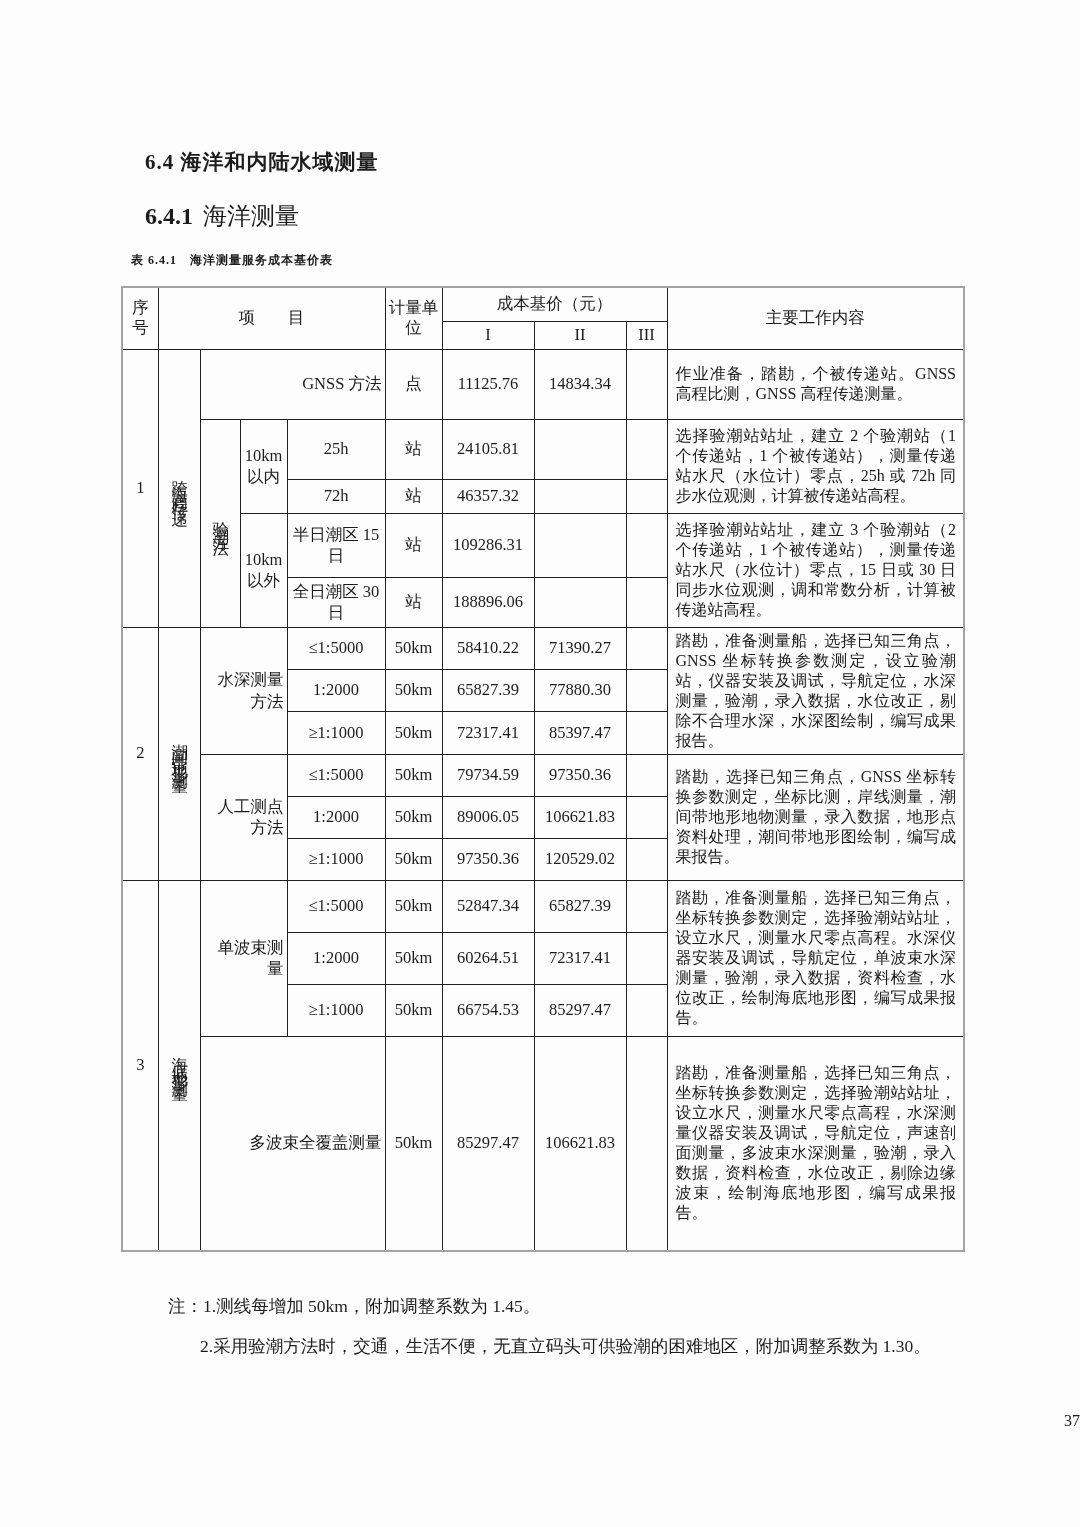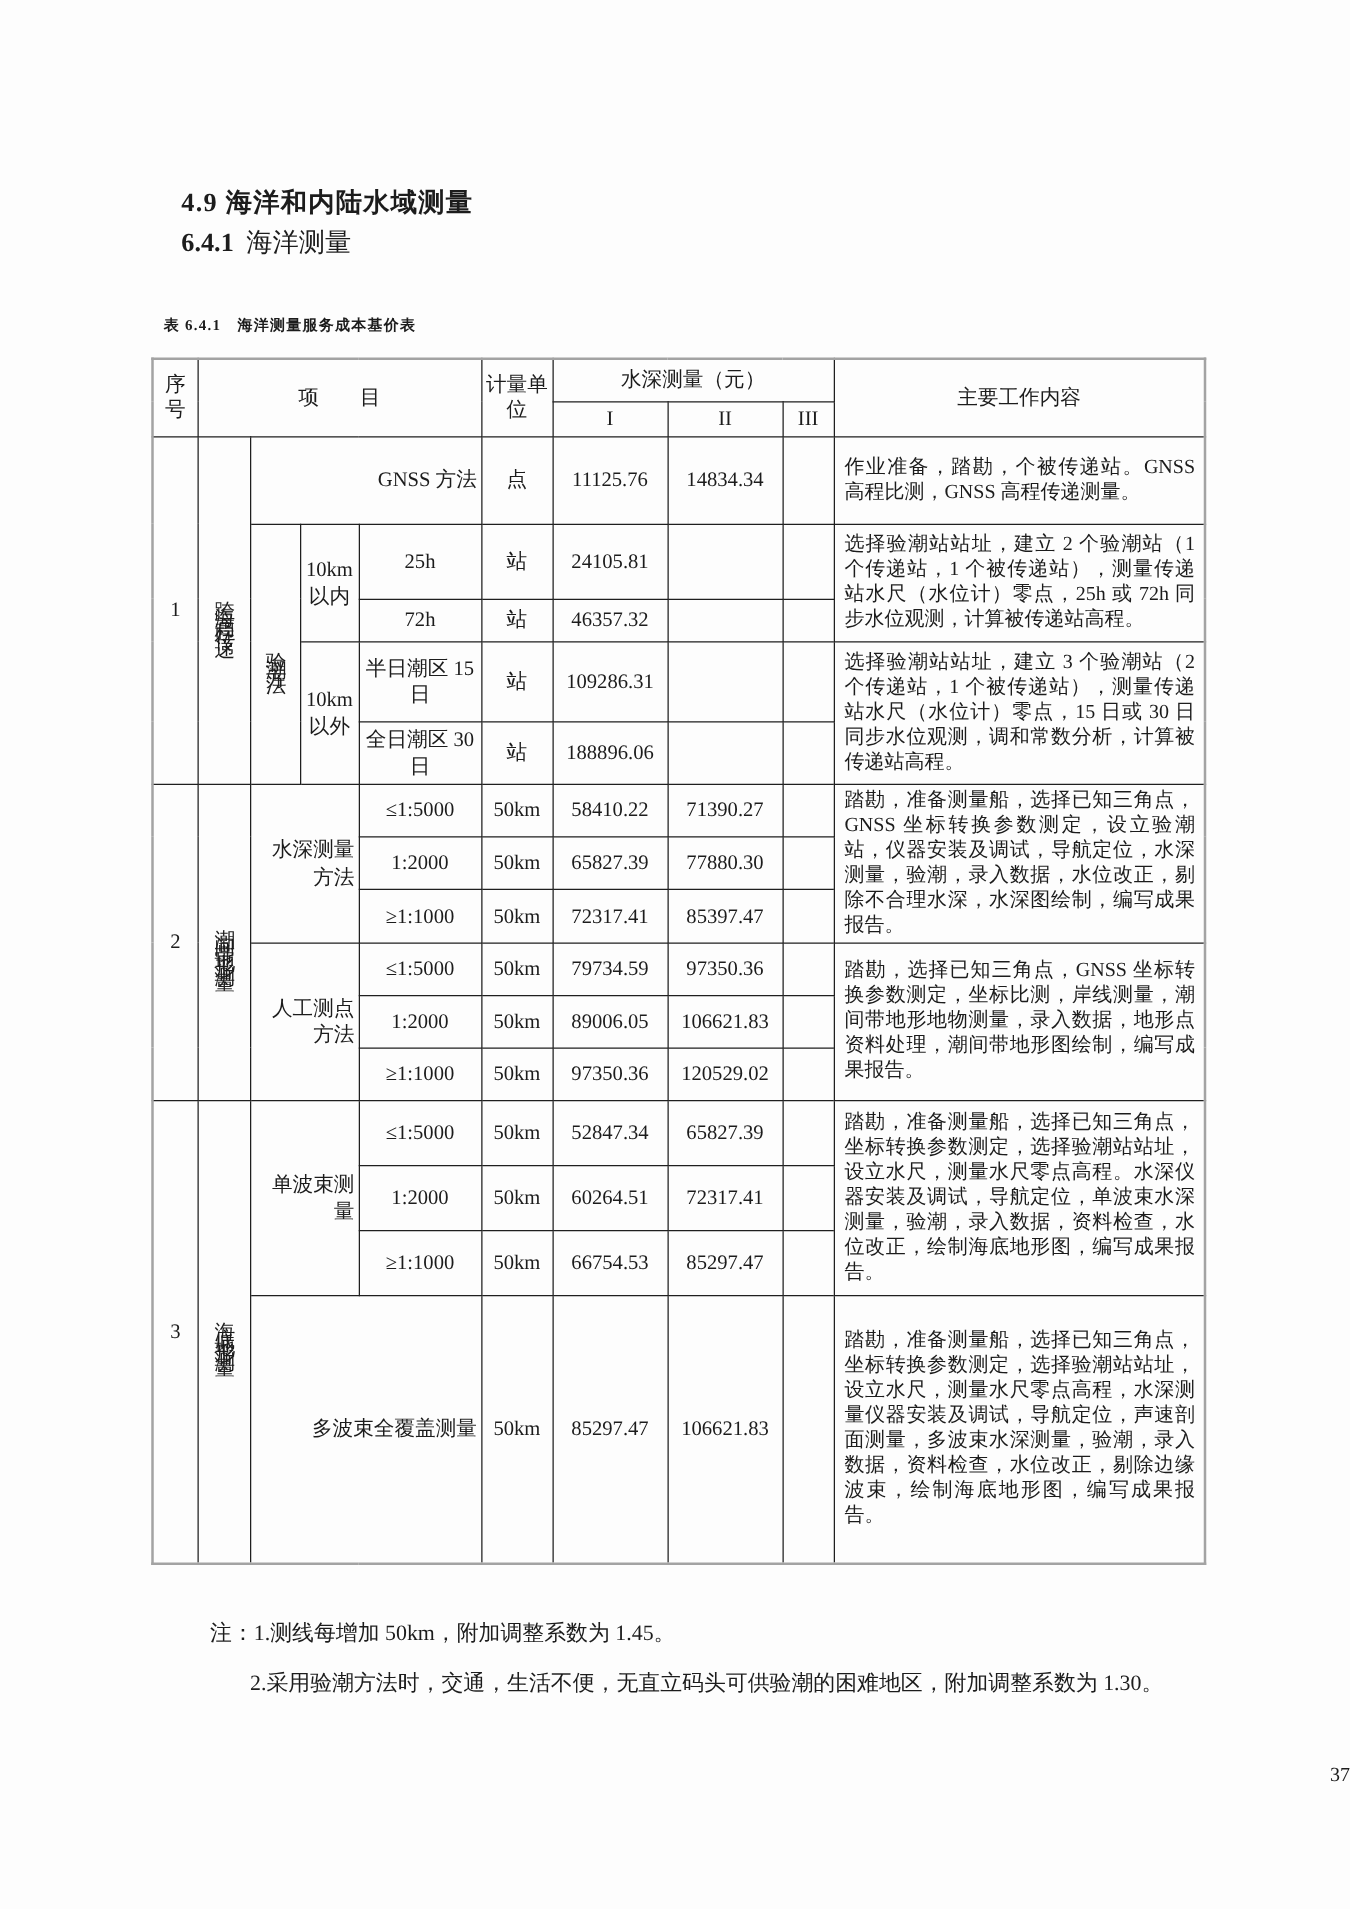--- a/index.html
+++ b/index.html
@@ -5,21 +5,21 @@
   html,body{margin:0;padding:0;}
   body{
     width:1080px;height:1527px;
     background:#fdfdfd;color:#1c1c1c;
     font-family:"Liberation Serif","DejaVu Serif",serif;
     position:relative;
   }
   .page{position:relative;width:1080px;height:1527px;overflow:hidden;}
 
   .heading1{position:absolute;left:145px;top:148px;font-size:21px;font-weight:bold;letter-spacing:1px;}
-  .heading2{position:absolute;left:145px;top:180px;font-size:21px;}
+  .heading2{position:absolute;left:145px;top:200px;font-size:24px;}
   .heading2 .num{font-weight:bold;margin-right:10px;}
   .caption{position:absolute;left:131px;top:252px;font-size:12px;font-weight:bold;letter-spacing:1px;}
 
   .tablewrap{position:absolute;left:121px;top:286px;}
   table{border-collapse:collapse;table-layout:fixed;width:842px;border:2px solid #a3a3a3;}
   th,td{border:1px solid #1f1f1f;padding:0 3px;text-align:center;vertical-align:middle;
         font-weight:normal;font-size:16.5px;line-height:1.25;overflow:hidden;}
   th{font-size:16.5px;}
   td.work{text-align:justify;font-size:16px;line-height:1.25;padding:3px 7px 3px 8px;}
   td.item-left{text-align:right;padding-left:9px;}
@@ -35,21 +35,21 @@
   .notes p{margin:0;}
   .notes .note1{padding-left:28px;margin-bottom:17px;}
   .notes .note2{text-indent:60px;}
   .pageno{position:absolute;left:0;top:1412px;width:1080px;text-align:right;font-size:16px;}
 </style>
 </head>
 <body>
 
 <div class="page">
 
-  <div class="heading1">4.9 海洋和内陆水域测量</div>
+  <div class="heading1">6.4 海洋和内陆水域测量</div>
 
   <div class="heading2">
     <span class="num">6.4.1</span><span>海洋测量</span>
   </div>
 
   <div class="caption">表 6.4.1　海洋测量服务成本基价表</div>
 
   <div class="tablewrap">
     <table>
       <colgroup>
@@ -63,21 +63,21 @@
           <col style="width:92px">
         <col style="width:41px">
           <col style="width:297px">
       </colgroup>
 
       <tbody>
           <tr class="hdr1">
         <th rowspan="2" class="wrapcell">序号</th>
         <th rowspan="2" colspan="4">项　　目</th>
         <th rowspan="2" class="wrapcell">计量单位</th>
-        <th colspan="3">水深测量（元）</th>
+        <th colspan="3">成本基价（元）</th>
         <th rowspan="2">主要工作内容</th>
       </tr>
       <tr class="hdr2">
         <th>I</th>
         <th>II</th>
         <th>III</th>
       </tr>
 
       <tr class="rA">
         <td rowspan="5">1</td>

